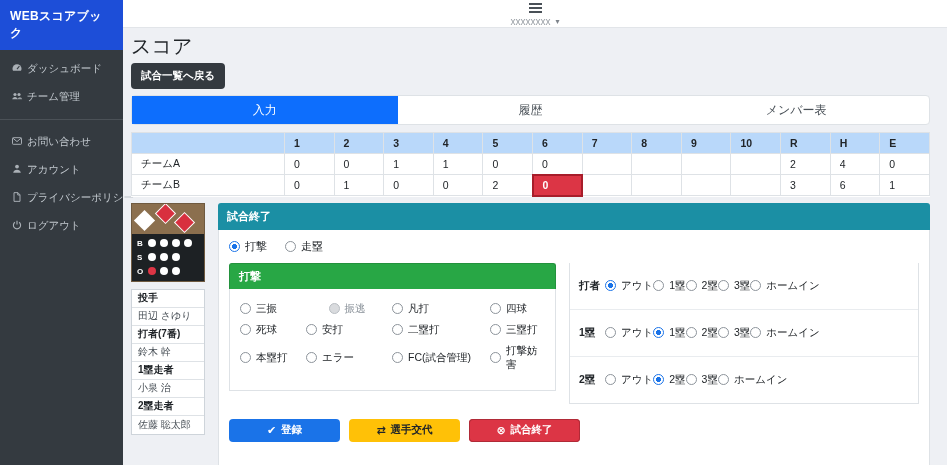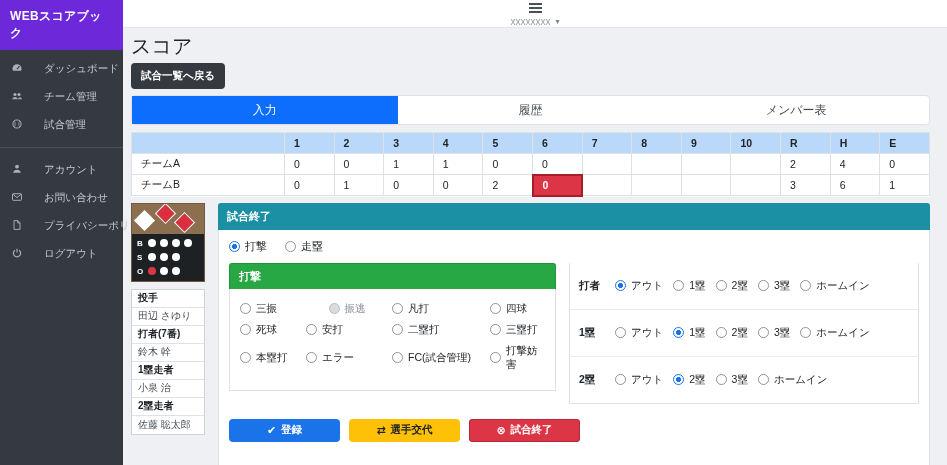--- a/index.html
+++ b/index.html
@@ -2,23 +2,23 @@
 <html><head>
 <meta charset="utf-8">
 <style>
   * { margin:0; padding:0; box-sizing:border-box; }
   html,body { background:#dfe2e6; }
   .app { width:947px; height:465px; display:flex; background:#eef0f4; position:relative;
          overflow:hidden; font-family:"Liberation Sans","DejaVu Sans",sans-serif; color:#212529; }
 
   
   .sidebar { width:123px; flex-shrink:0; background:#343a40; display:flex; flex-direction:column; }
-  .brand { background:#6d28d9; color:#fff; font-size:12px; font-weight:700; padding:8px 10px; letter-spacing:.3px; }
+  .brand { background:#1d4ed8; color:#fff; font-size:12px; font-weight:700; padding:8px 10px; letter-spacing:.3px; }
   .nav { padding:5px 0; }
-  .nav-item { display:flex; align-items:center; gap:21px; padding:7px 11px; font-size:10.5px;
+  .nav-item { display:flex; align-items:center; gap:4px; padding:7px 11px; font-size:10.5px;
               color:#c3c9cf; cursor:pointer; white-space:nowrap; }
   .nav-item svg { width:12px; height:12px; flex-shrink:0; }
   .divider { border-top:1px solid #4b5157; margin:3px 0; }
 
   
   .main { flex:1; display:flex; flex-direction:column; min-width:0; }
   .topbar { height:28px; background:#fff; border-bottom:1px solid #e2e5e9; display:flex;
             align-items:center; justify-content:space-between; padding:0 14px; flex-shrink:0;flex-direction:column; }
   .hamburger { display:flex; flex-direction:column; gap:2.5px; cursor:pointer; padding:3px 1px; }
   .hamburger .bar { width:13px; height:1.5px; background:#495057; }
@@ -82,21 +82,21 @@
   .radio.disabled { background:#d9dbde; border-color:#b9bec3; }
 
   .panels { display:flex; gap:13px; align-items:flex-start; }
   .subpanel-header { background:#28a745; color:#fff; font-weight:700; font-size:11px;
                      padding:5px 9px; border-radius:3px 3px 0 0; border:1px solid #23923d; border-bottom:none; }
   .subpanel-body { border:1px solid #dee2e6; border-top:none; background:#fff; }
   .batting { width:327px; flex-shrink:0; }
   .batting-body { display:grid; grid-template-rows:repeat(3,auto); grid-auto-flow:column;
                   grid-template-columns:62px 82px 94px 1fr; gap:7px 4px; padding:13px 10px 18px; font-size:10.5px; }
   .advance { flex:1; min-width:0; }
-  .advance-row { display:flex; align-items:center; gap:10px; padding:16px 9px;
+  .advance-row { display:flex; align-items:center; padding:16px 9px;
                  border-bottom:1px solid #e9ecef; font-size:10.5px; }
   .advance-row:last-child { border-bottom:none; }
   .advance-label { font-weight:700; width:26px; flex-shrink:0; }
 
   .actions { display:flex; gap:9px; margin-top:15px; }
   .action-btn { width:111px; height:23px; border:none; border-radius:4px; font-size:10.5px; font-weight:700;
                 display:flex; align-items:center; justify-content:center; gap:5px; cursor:pointer;
                 font-family:inherit; }
   .action-btn .btn-icon { font-size:11px; line-height:1; }
   .action-btn.primary { background:#1a73e8; color:#fff; }
@@ -119,43 +119,36 @@
         </div>
         <div class="nav-item">
           <span class="nav-icon"><svg viewBox="0 0 16 16" fill="#aab0b6">
               <circle cx="5.3" cy="6" r="2.1"></circle>
               <circle cx="10.7" cy="6" r="2.1"></circle>
               <path d="M1.6 12.4c.3-2 1.9-3.2 3.7-3.2s3.4 1.2 3.7 3.2z"></path>
               <path d="M8.7 12.4c.4-1.7 1.7-2.7 3.2-2.7 1.4 0 2.6.9 3 2.7z" opacity=".85"></path>
             </svg></span>
           <span>チーム管理</span>
         </div>
-        <div class="nav-item">
-          <span class="nav-icon"><svg viewBox="0 0 16 16" fill="none" stroke="#aab0b6" stroke-width="1.3">
-              <circle cx="8" cy="8" r="5.4"></circle>
-              <path d="M4.6 4.2c1.2 1.3 1.2 6.3 0 7.6M11.4 4.2c-1.2 1.3-1.2 6.3 0 7.6" stroke-width="1"></path>
-            </svg></span>
-          <span>試合管理</span>
-        </div>
       </nav>
     <div class="divider"></div>
     <nav class="nav" id="nav-secondary">
         <div class="nav-item">
+          <span class="nav-icon"><svg viewBox="0 0 16 16" fill="none" stroke="#aab0b6" stroke-width="1.3">
+              <rect x="2" y="3.6" width="12" height="8.8" rx="1"></rect>
+              <path d="M2.5 4.2 8 8.8l5.5-4.6"></path>
+            </svg></span>
+          <span>お問い合わせ</span>
+        </div>
+        <div class="nav-item">
           <span class="nav-icon"><svg viewBox="0 0 16 16" fill="#aab0b6">
               <circle cx="8" cy="4.8" r="2.5"></circle>
               <path d="M2.9 13c.4-2.6 2.6-3.9 5.1-3.9s4.7 1.3 5.1 3.9z"></path>
             </svg></span>
           <span>アカウント</span>
-        </div>
-        <div class="nav-item">
-          <span class="nav-icon"><svg viewBox="0 0 16 16" fill="none" stroke="#aab0b6" stroke-width="1.3">
-              <rect x="2" y="3.6" width="12" height="8.8" rx="1"></rect>
-              <path d="M2.5 4.2 8 8.8l5.5-4.6"></path>
-            </svg></span>
-          <span>お問い合わせ</span>
         </div>
         <div class="nav-item">
           <span class="nav-icon"><svg viewBox="0 0 16 16" fill="none" stroke="#aab0b6" stroke-width="1.3">
               <path d="M4 2.2h5.2l2.8 2.9v8.7H4z"></path>
               <path d="M9 2.2v3.1h3"></path>
             </svg></span>
           <span>プライバシーポリシー</span>
         </div>
         <div class="nav-item">
           <span class="nav-icon"><svg viewBox="0 0 16 16" fill="none" stroke="#aab0b6" stroke-width="1.5">

